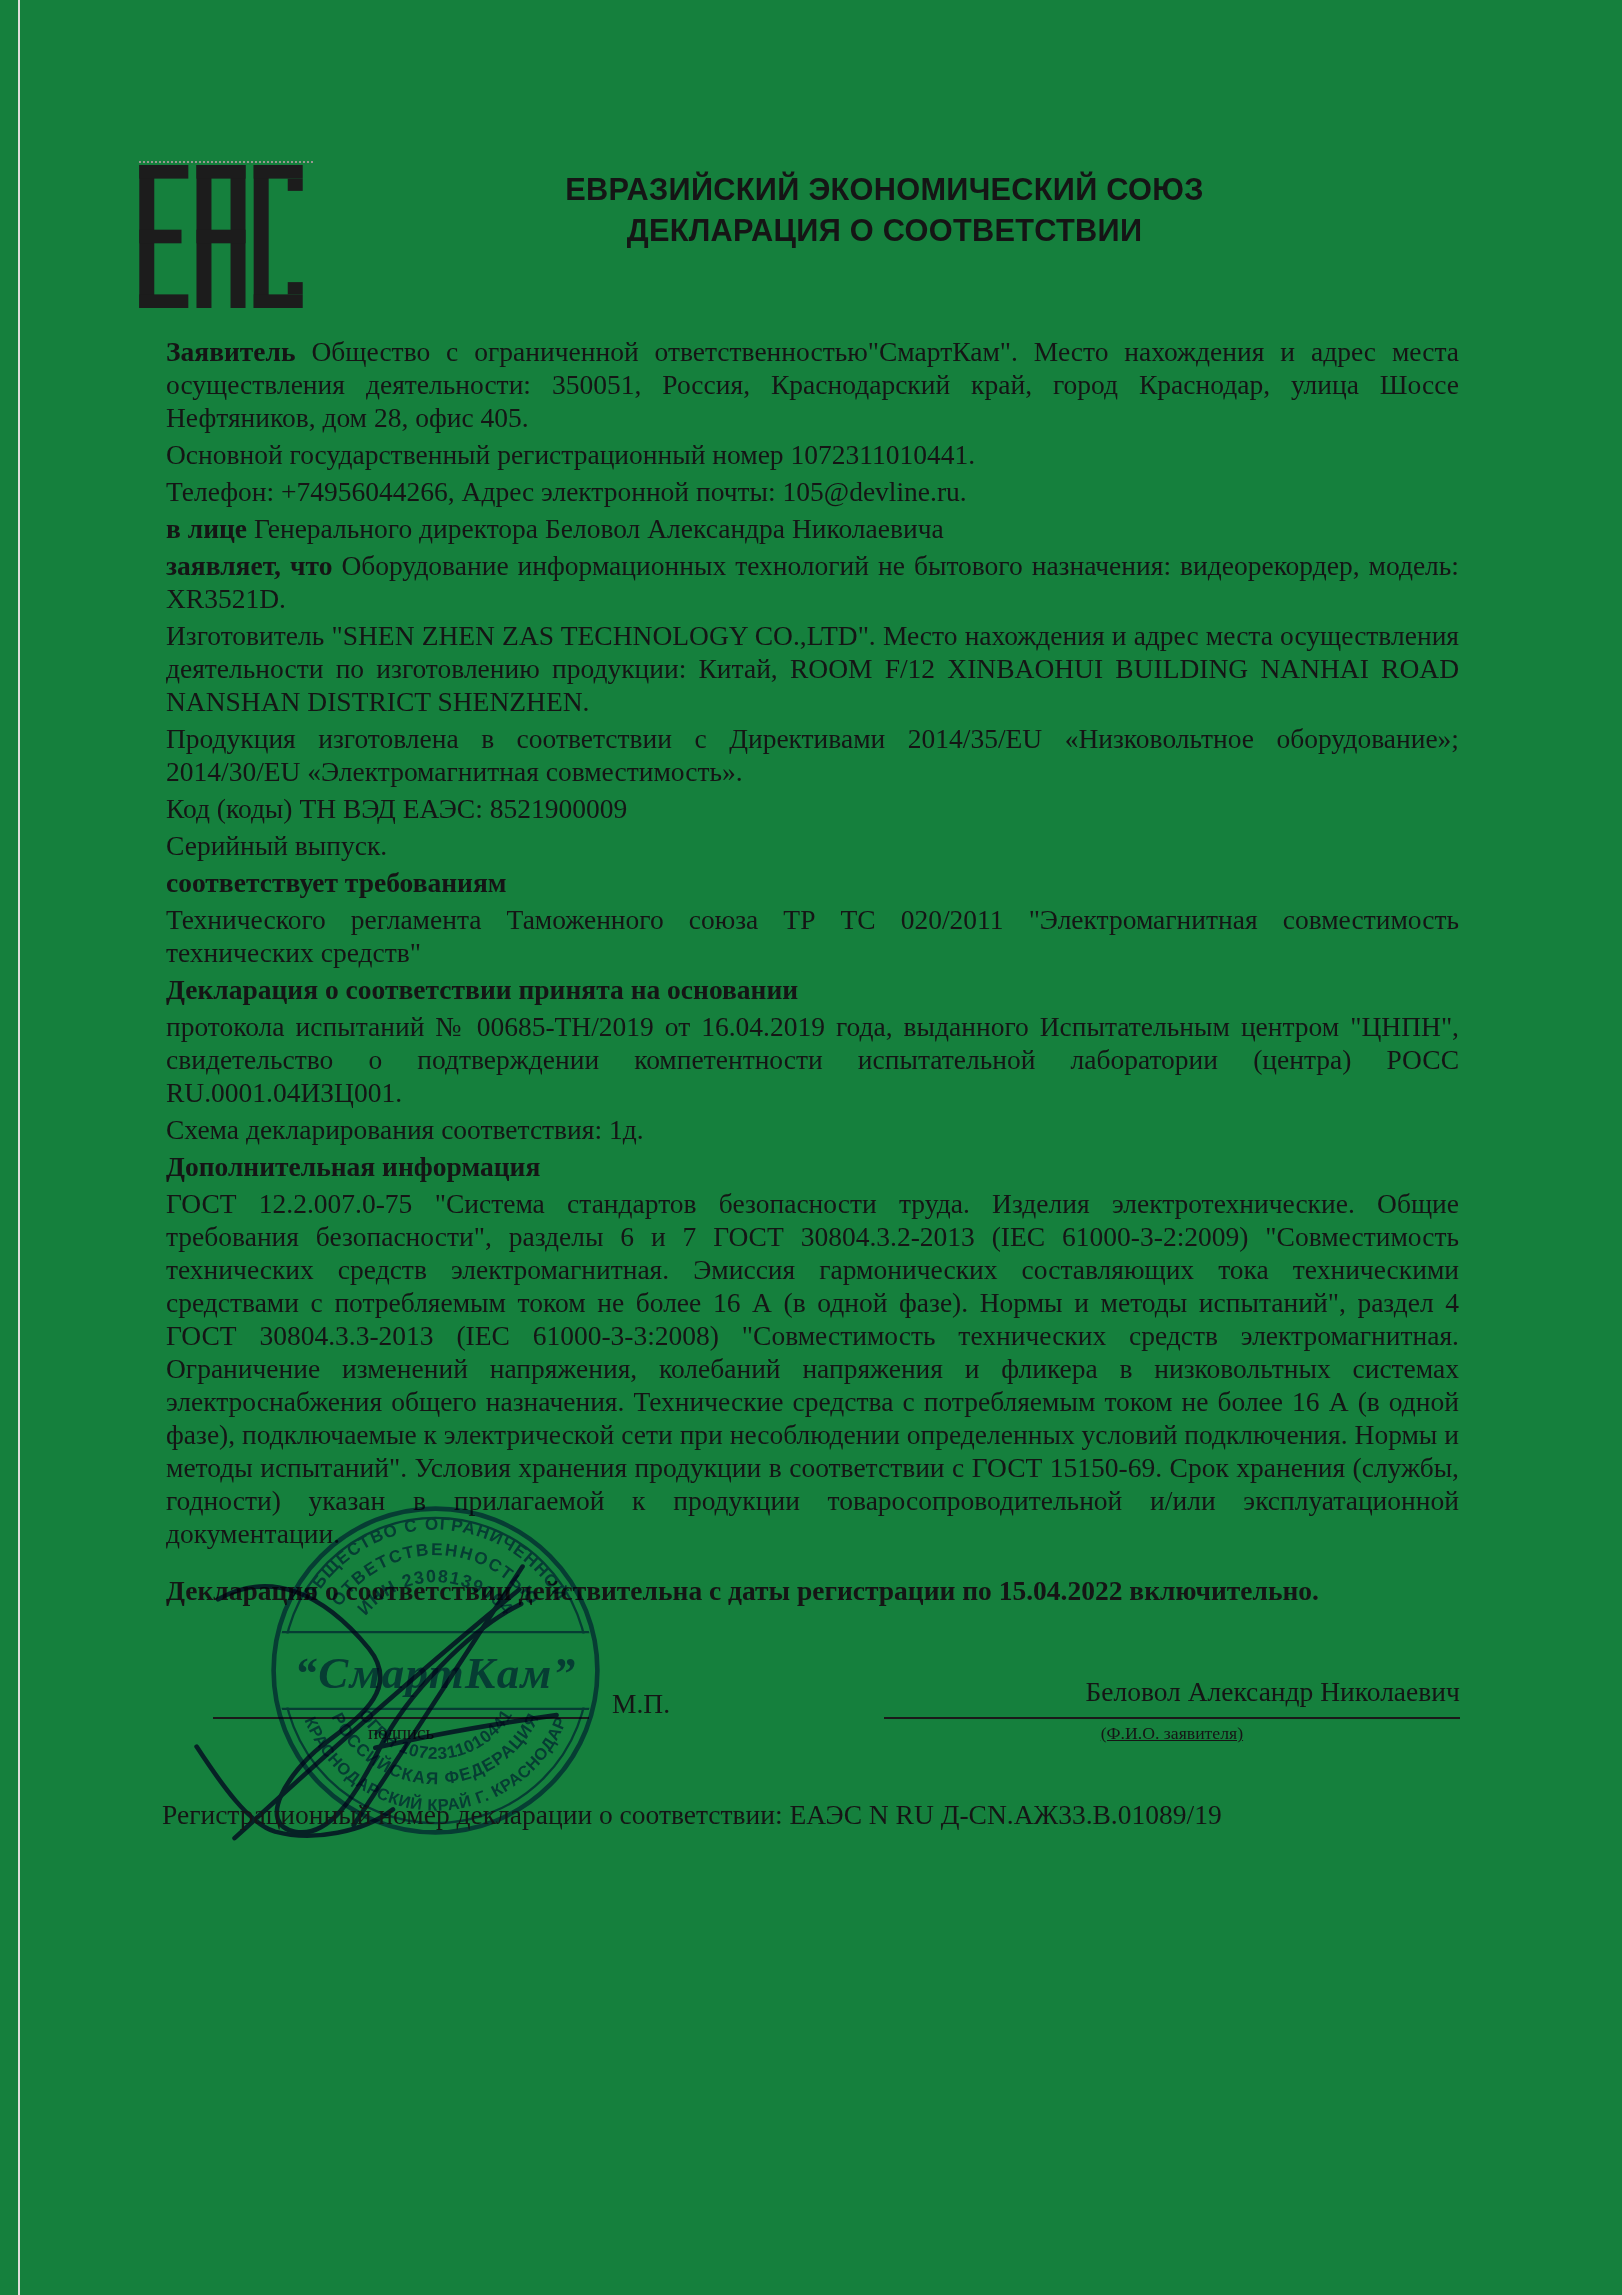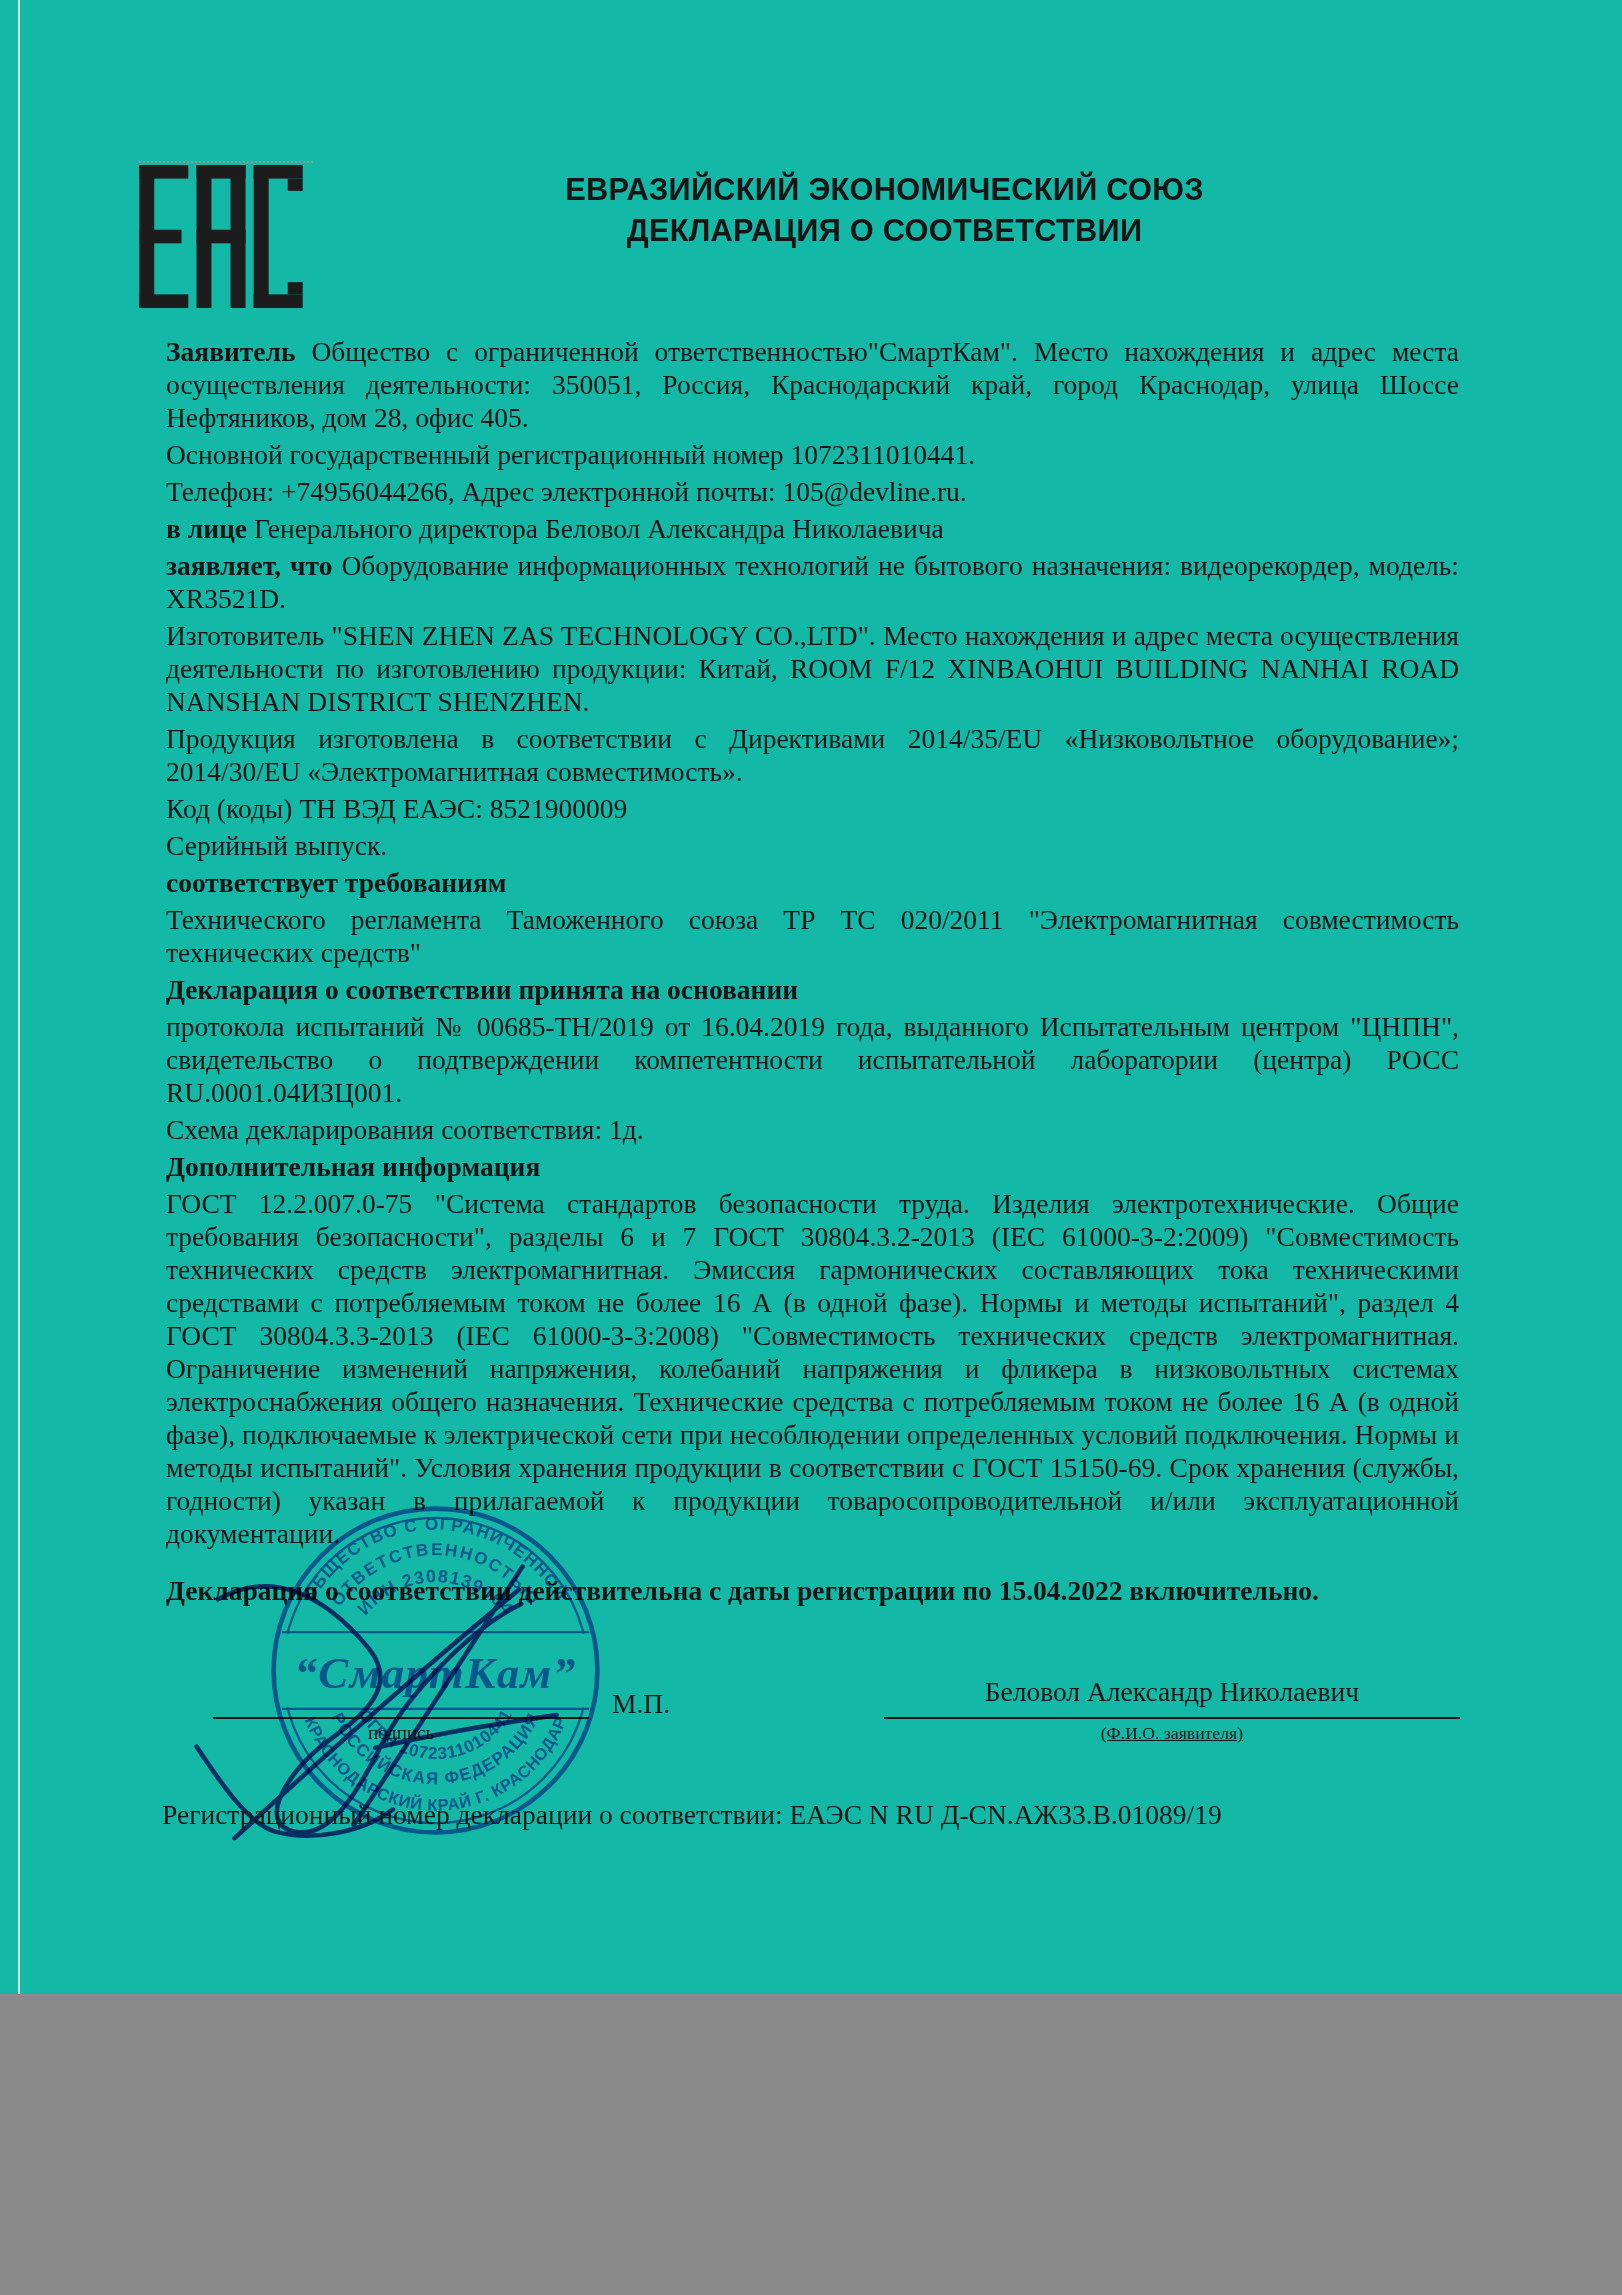--- a/index.html
+++ b/index.html
@@ -1,38 +1,38 @@
 <!DOCTYPE html>
 <html style="font-size:10.5px"><head>
 <meta charset="utf-8">
 <style>
   html,body{margin:0;padding:0;background:#8a8a8a;}
   .page{
-    position:relative; width:1623px; height:1994px; background:#14b8a6;
+    position:relative; width:1623px; height:2295px; background:#15803d;
     margin:0 auto; overflow:hidden;
     font-family:"Liberation Serif", serif; color:#151515;
   }
   .scan-edge{position:absolute;left:18.3px;top:0;bottom:0;width:2px;background:#dededa;}
   .scan-dots{position:absolute;left:139px;top:161px;width:174px;border-top:2px dotted #97978f;}
 
   .header{position:absolute;left:139px;top:165px;right:157px;display:flex;align-items:flex-start;}
   .logo{width:164px;height:143px;flex:none;}
   .titles{flex:1;text-align:center;font-family:"Liberation Sans",sans-serif;font-weight:700;
           font-size:32px;line-height:41px;letter-spacing:0.3px;transform:scaleX(.96);padding-top:3.9px;}
 
   .bodytext{position:absolute;left:162px;top:331px;width:1301px;}
   .bp{margin:4px;text-align:justify;font-size:27.5px;line-height:33px;}
   .bp .lead{font-weight:bold;}
   .validity{font-weight:bold;margin-top:23.6px;text-align:left;}
 
   .signature-area{position:absolute;left:164px;top:1676px;width:1301px;height:98px;font-size:27.5px;}
   .sig-rule{position:absolute;top:41px;border-top:2.6px solid #1a1a1a;}
   .rule-left{left:49px;width:376px;}
   .rule-right{left:720px;right:5.2px;}
-  .sig-name{position:absolute;left:720px;right:5.2px;top:0;text-align:center;}
+  .sig-name{position:absolute;left:720px;right:5.2px;top:0;text-align:right;}
   .fio-caption{position:absolute;left:720px;right:5.2px;top:47px;text-align:center;font-size:17.7px;text-decoration:underline;}
   .podpis-caption{position:absolute;left:49px;width:376px;top:46px;text-align:center;font-size:19px;}
   .mp-label{position:absolute;left:448px;top:12px;}
 
   .footer-line{position:absolute;left:162px;width:1301px;font-weight:normal;font-size:27.5px;line-height:33px;}
   .reg-line{top:1798px;}
   .date-line{top:1845px;}
 
   .stamp{position:absolute;left:267px;top:1502px;width:337px;height:337px;
          mix-blend-mode:multiply;opacity:.93;}

